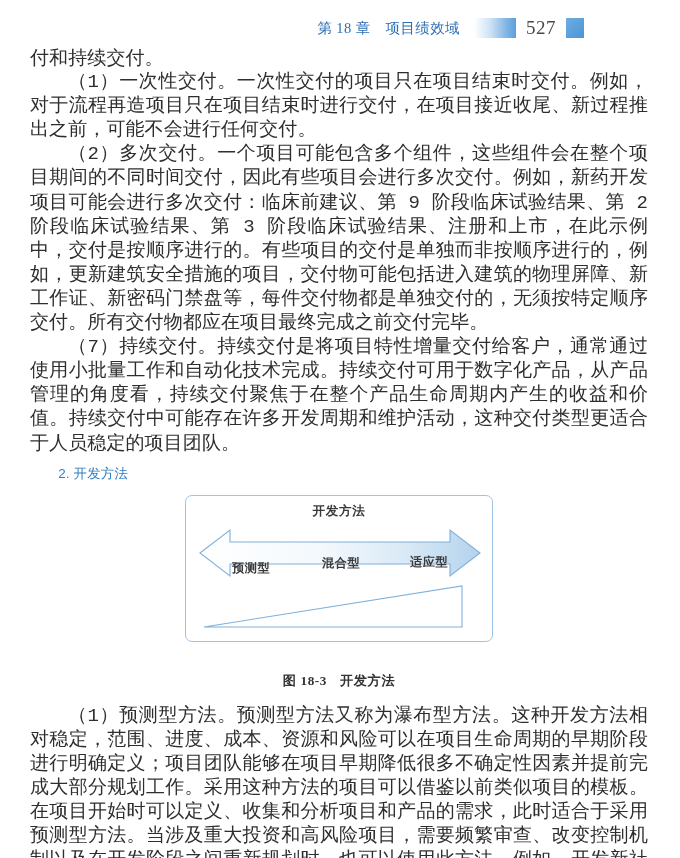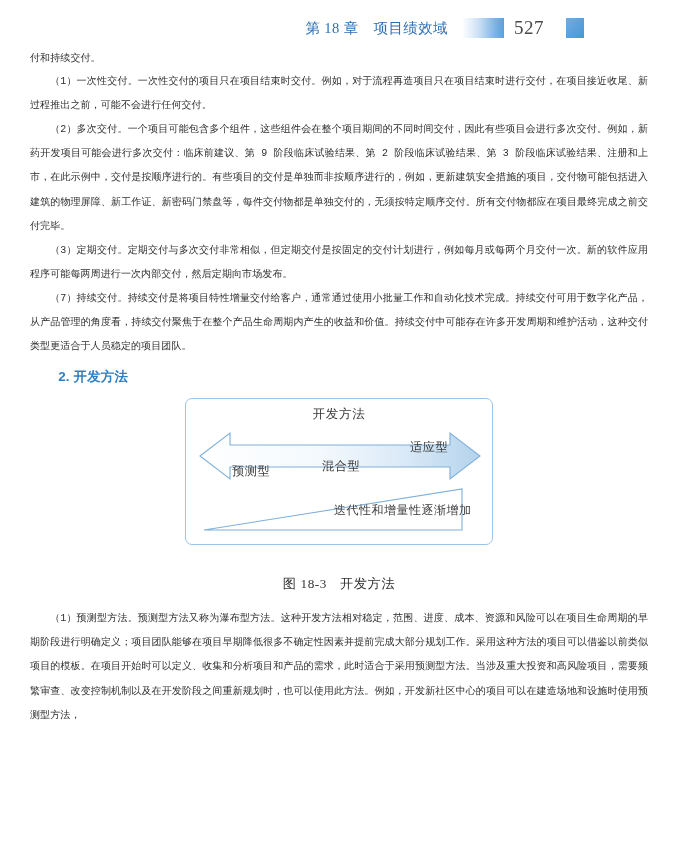--- a/index.html
+++ b/index.html
@@ -43,61 +43,62 @@
   .hdr-gradient {
     width: 42px;
     height: 20px;
     margin-left: 14px;
     background: linear-gradient(to right, #ffffff 0%, #cfe2f6 38%, #7fb4e4 78%, #5aa0dc 100%);
   }
   .hdr-pagenum {
     font-family: "Liberation Serif", "DejaVu Serif", serif;
     font-size: 19px;
     color: #4a4a4a;
-    padding: 0 22px 0 10px;
+    padding: 0 10px 0 10px;
     letter-spacing: 0.5px;
   }
   .hdr-square {
     width: 18px;
     height: 20px;
     background: linear-gradient(to bottom right, #6fadE2, #4a95d6);
     margin-right: 4px;
   }
 
   
   .content {
     padding: 0 32px 0 30px;
   }
   p.body {
     margin: 0;
-    font-size: 10px;
+    font-size: 19px;
     line-height: 24.1px;
     text-align: justify;
     text-justify: inter-ideograph;
     color: #2e2e2e;
     letter-spacing: 0.1px;
   }
   p.indent { text-indent: 2em; font-family: Liberation Mono, monospace; }
 
   h4.sub-heading {
     margin: 9px 0 2px 0;
     font-family: "Liberation Sans", "DejaVu Sans", sans-serif;
     font-size: 13.4px;
-    font-weight: bold;
+    font-weight: normal;
     color: #2f7fc4;
     text-indent: 2.1em;
     letter-spacing: 0.2px;
   }
 
   
   .figure-wrap {
     margin: 12px 0 0 0;
     display: flex;
     flex-direction: column;
     align-items: center;
+    font-weight: bold;
   }
   .fig-box {
     position: relative;
     width: 308px;
     height: 147px;
     border: 1.2px solid #9cc4e8;
     border-radius: 7px;
     background: #ffffff;
   }
   .fig-title {
@@ -118,21 +119,21 @@
   }
   .fig-label {
     position: absolute;
     font-size: 12.2px;
     color: #3a3a3a;
     letter-spacing: 0.5px;
     white-space: nowrap;
   }
   .lbl-predictive { top: 64px; left: 46px; }
   .lbl-hybrid     { top: 50px; left: 136px; margin-top: 9px; }
-  .lbl-adaptive   { top: 40px; left: 224px; }
+  .lbl-adaptive   { top: 58px; left: 224px; }
   .lbl-increase   { top: 103px; left: 148px; font-size: 12px; }
 
   .fig-caption {
     margin-top: 30px;
     font-size: 13.2px;
     color: #333333;
     letter-spacing: 0.6px;
   }
   .fig-caption .gap { display: inline-block; width: 13px; }
 </style>
@@ -146,21 +147,20 @@
     <span class="hdr-pagenum">527</span>
     <span class="hdr-square"></span>
   </div>
 </div>
 
 <div class="content">
 
   <p class="body">付和持续交付。</p>
   <p class="body indent">（1）一次性交付。一次性交付的项目只在项目结束时交付。例如，对于流程再造项目只在项目结束时进行交付，在项目接近收尾、新过程推出之前，可能不会进行任何交付。</p>
   <p class="body indent">（2）多次交付。一个项目可能包含多个组件，这些组件会在整个项目期间的不同时间交付，因此有些项目会进行多次交付。例如，新药开发项目可能会进行多次交付：临床前建议、第 9 阶段临床试验结果、第 2 阶段临床试验结果、第 3 阶段临床试验结果、注册和上市，在此示例中，交付是按顺序进行的。有些项目的交付是单独而非按顺序进行的，例如，更新建筑安全措施的项目，交付物可能包括进入建筑的物理屏障、新工作证、新密码门禁盘等，每件交付物都是单独交付的，无须按特定顺序交付。所有交付物都应在项目最终完成之前交付完毕。</p>
-  <p class="body indent">（3）定期交付。定期交付与多次交付非常相似，但定期交付是按固定的交付计划进行，例如每月或每两个月交付一次。新的软件应用程序可能每两周进行一次内部交付，然后定期向市场发布。</p>
   <p class="body indent">（7）持续交付。持续交付是将项目特性增量交付给客户，通常通过使用小批量工作和自动化技术完成。持续交付可用于数字化产品，从产品管理的角度看，持续交付聚焦于在整个产品生命周期内产生的收益和价值。持续交付中可能存在许多开发周期和维护活动，这种交付类型更适合于人员稳定的项目团队。</p>
 
   <h4 class="sub-heading">2. 开发方法</h4>
 
 
   <div class="figure-wrap">
     <div class="fig-box">
 
       <svg class="fig-svg" viewBox="0 0 308 147">
         <defs>
@@ -175,21 +175,20 @@
         <polygon points="14,57 44,34 44,46 264,46 264,34 294,57 264,80 264,68 44,68 44,80" fill="url(#arrowGrad)" stroke="#7fb0db" stroke-width="1.1" stroke-linejoin="miter"></polygon>
 
         <polygon points="18,131 276,131 276,90" fill="none" stroke="#7fb0db" stroke-width="1.1"></polygon>
       </svg>
 
       <div class="fig-title">开发方法</div>
 
       <div class="fig-label lbl-predictive">预测型</div>
       <div class="fig-label lbl-hybrid">混合型</div>
       <div class="fig-label lbl-adaptive">适应型</div>
-      <div class="fig-label lbl-increase">迭代性和增量性逐渐增加</div>
     </div>
 
     <div class="fig-caption">
       <span>图 18-3</span><span class="gap"></span><span>开发方法</span>
     </div>
   </div>
 
   <p class="body indent" style="margin-top:14px;">（1）预测型方法。预测型方法又称为瀑布型方法。这种开发方法相对稳定，范围、进度、成本、资源和风险可以在项目生命周期的早期阶段进行明确定义；项目团队能够在项目早期降低很多不确定性因素并提前完成大部分规划工作。采用这种方法的项目可以借鉴以前类似项目的模板。在项目开始时可以定义、收集和分析项目和产品的需求，此时适合于采用预测型方法。当涉及重大投资和高风险项目，需要频繁审查、改变控制机制以及在开发阶段之间重新规划时，也可以使用此方法。例如，开发新社区中心的项目可以在建造场地和设施时使用预测型方法，</p>
 
 </div>

